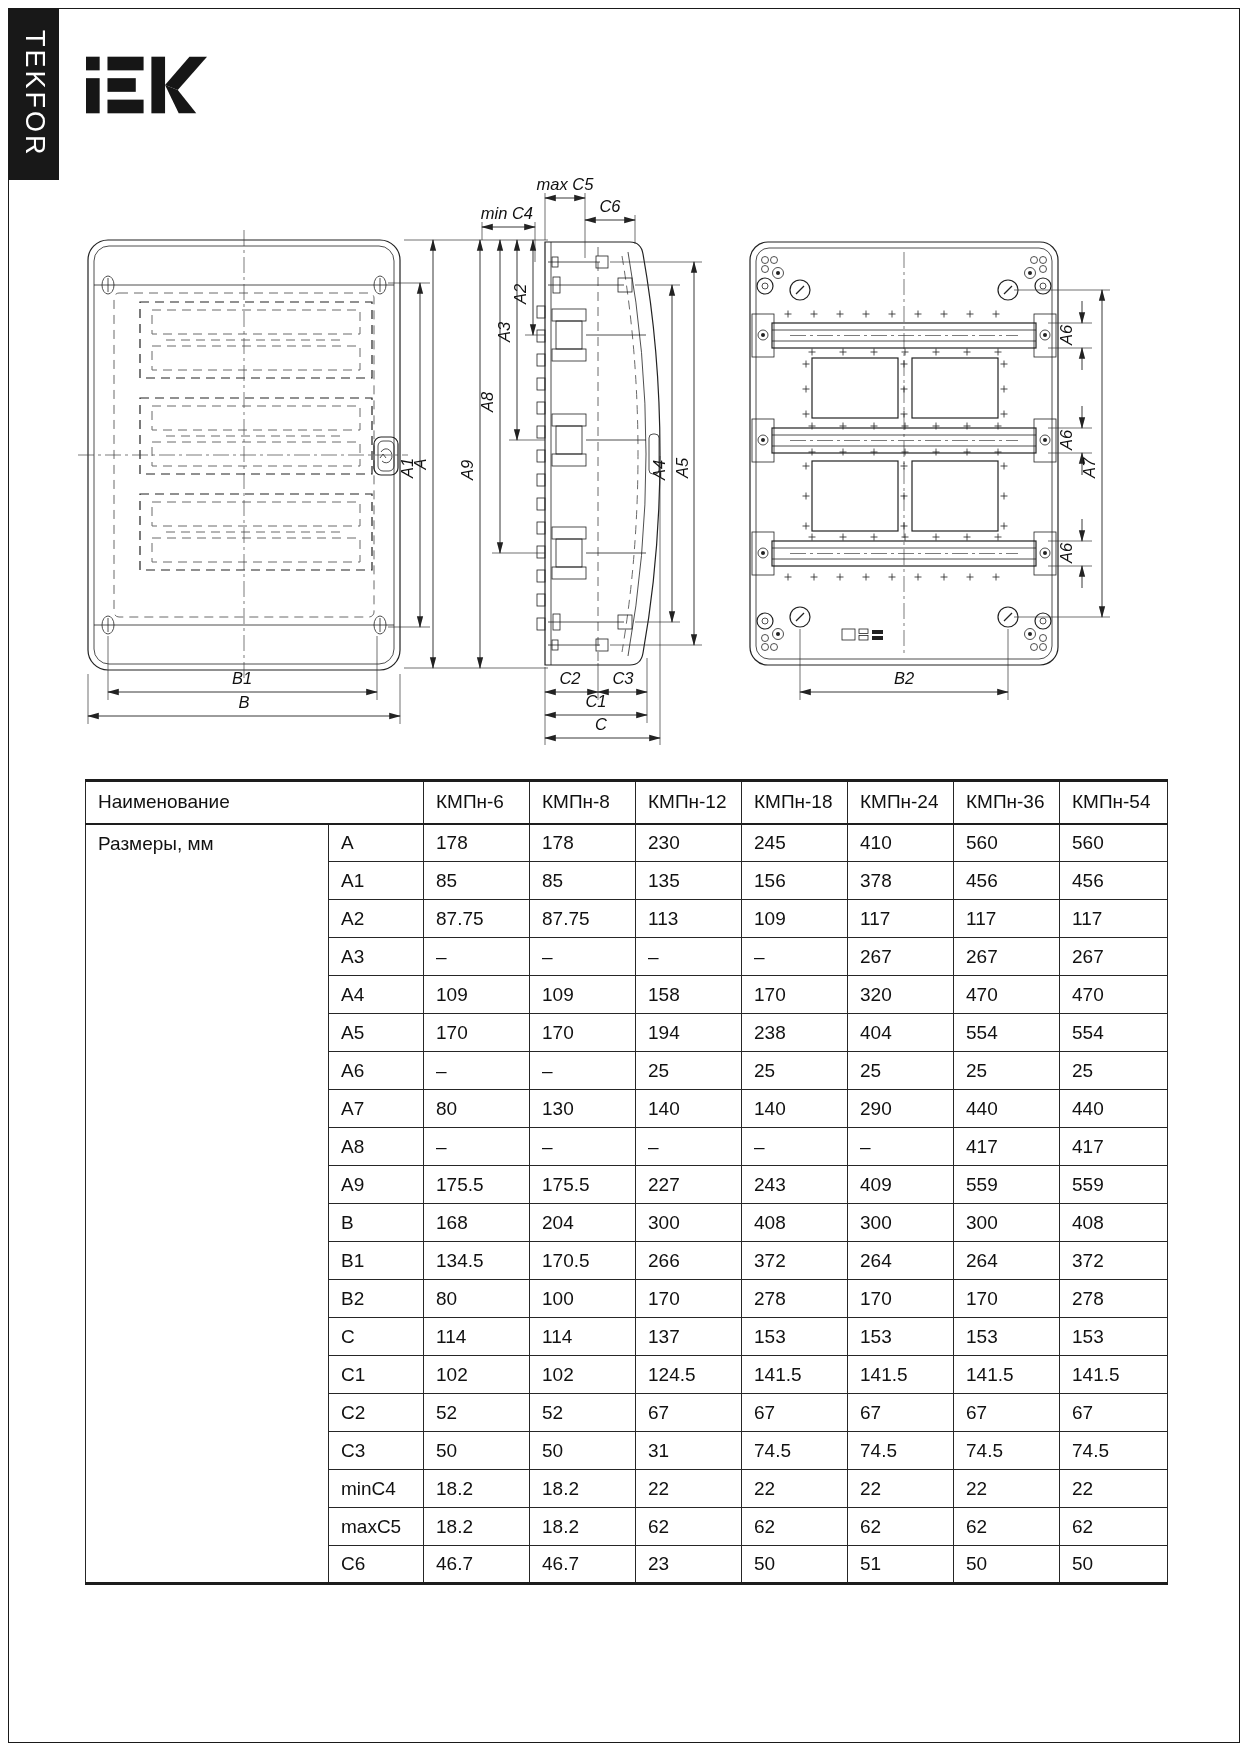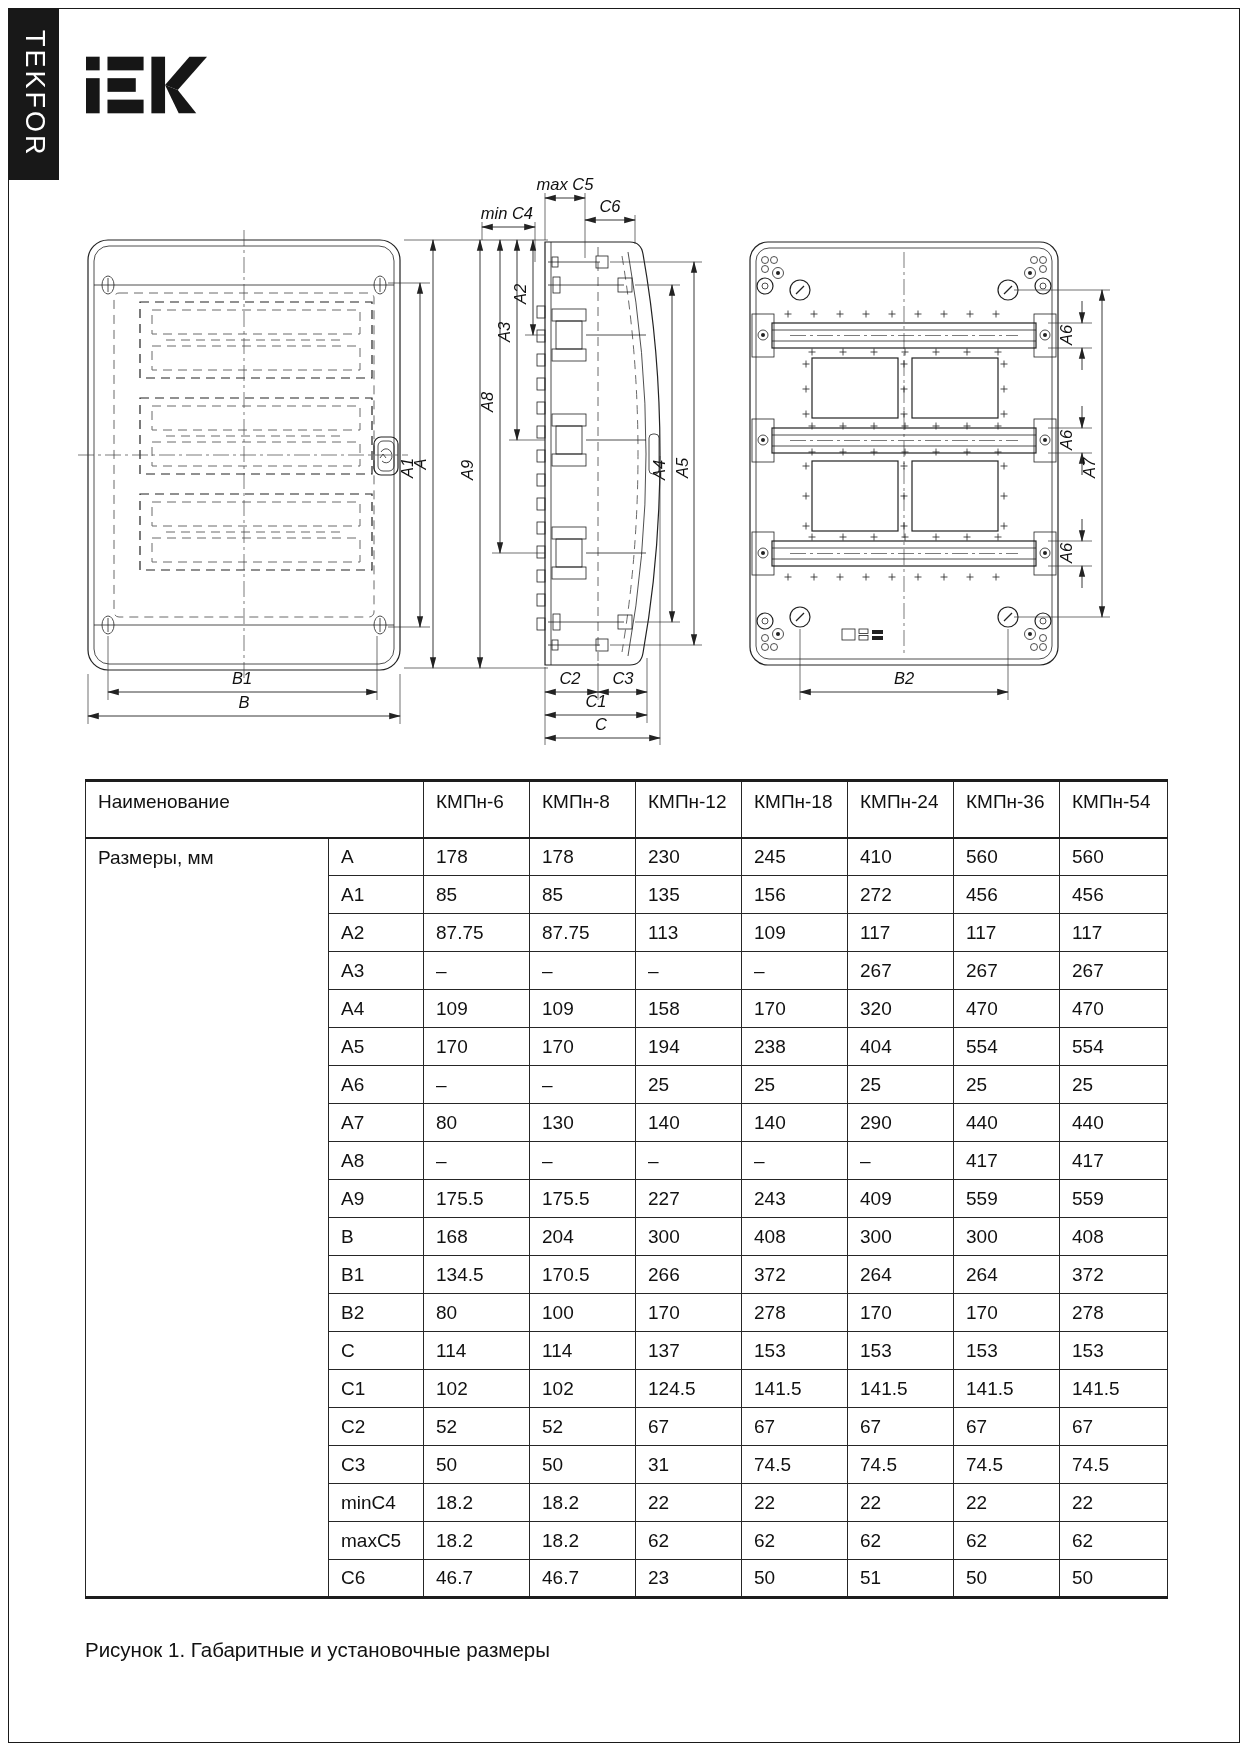--- a/index.html
+++ b/index.html
@@ -17,21 +17,21 @@
   .dashlt{stroke:#6a6a6a;fill:none;stroke-width:1;stroke-dasharray:9,6;}
   .ctr{stroke:#444;fill:none;stroke-width:0.7;stroke-dasharray:16,4,3,4;}
   .dim{stroke:#222;fill:none;stroke-width:0.9;}
   .ext{stroke:#333;fill:none;stroke-width:0.7;}
   .dlabel{font:italic 16.5px "Liberation Sans",sans-serif;fill:#111;}
   
   table.dims{position:absolute;left:85px;top:779px;border-collapse:collapse;table-layout:fixed;
              font-size:19px;color:#111;}
   table.dims th,table.dims td{border:1.3px solid #262626;text-align:left;vertical-align:middle;
              padding:0 0 0 12px;font-weight:normal;height:38px;box-sizing:border-box;}
-  table.dims thead th{height:57px;vertical-align:top;padding-top:9px;border-bottom:2.2px solid #1d1d1d;}
+  table.dims thead th{height:43px;vertical-align:top;padding-top:9px;border-bottom:2.2px solid #1d1d1d;}
   table.dims{border-top:3px solid #1d1d1d;border-bottom:3px solid #1d1d1d;}
   td.group-cell{vertical-align:top !important;padding-top:8px !important;margin-top:9px;}
   .caption{position:absolute;left:85px;top:1638px;font-size:20.5px;color:#111;}
 </style>
 </head>
 <body>
 
 <div class="page">
   <div class="page-border"></div>
 
@@ -524,21 +524,21 @@
           <td>410</td>
           <td>560</td>
           <td>560</td>
         </tr>
         <tr>
           <td>A1</td>
           <td>85</td>
           <td>85</td>
           <td>135</td>
           <td>156</td>
-          <td>272</td>
+          <td>378</td>
           <td>456</td>
           <td>456</td>
         </tr>
         <tr>
           <td>A2</td>
           <td>87.75</td>
           <td>87.75</td>
           <td>113</td>
           <td>109</td>
           <td>117</td>
@@ -711,14 +711,13 @@
           <td>46.7</td>
           <td>23</td>
           <td>50</td>
           <td>51</td>
           <td>50</td>
           <td>50</td>
         </tr>
       </tbody>
   </table>
 
-  <div class="caption">Рисунок 1. Габаритные и установочные размеры</div>
 </div>
 
 </body></html>

